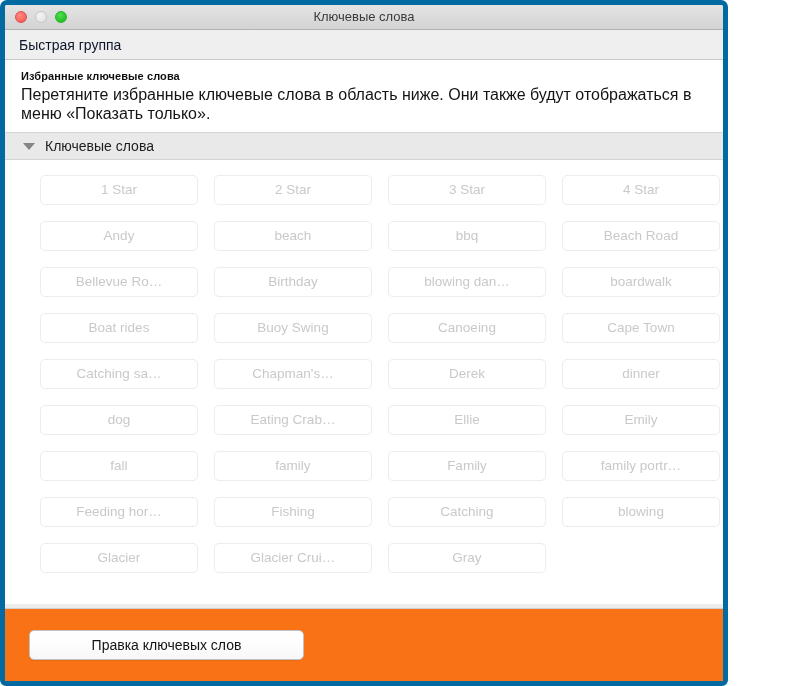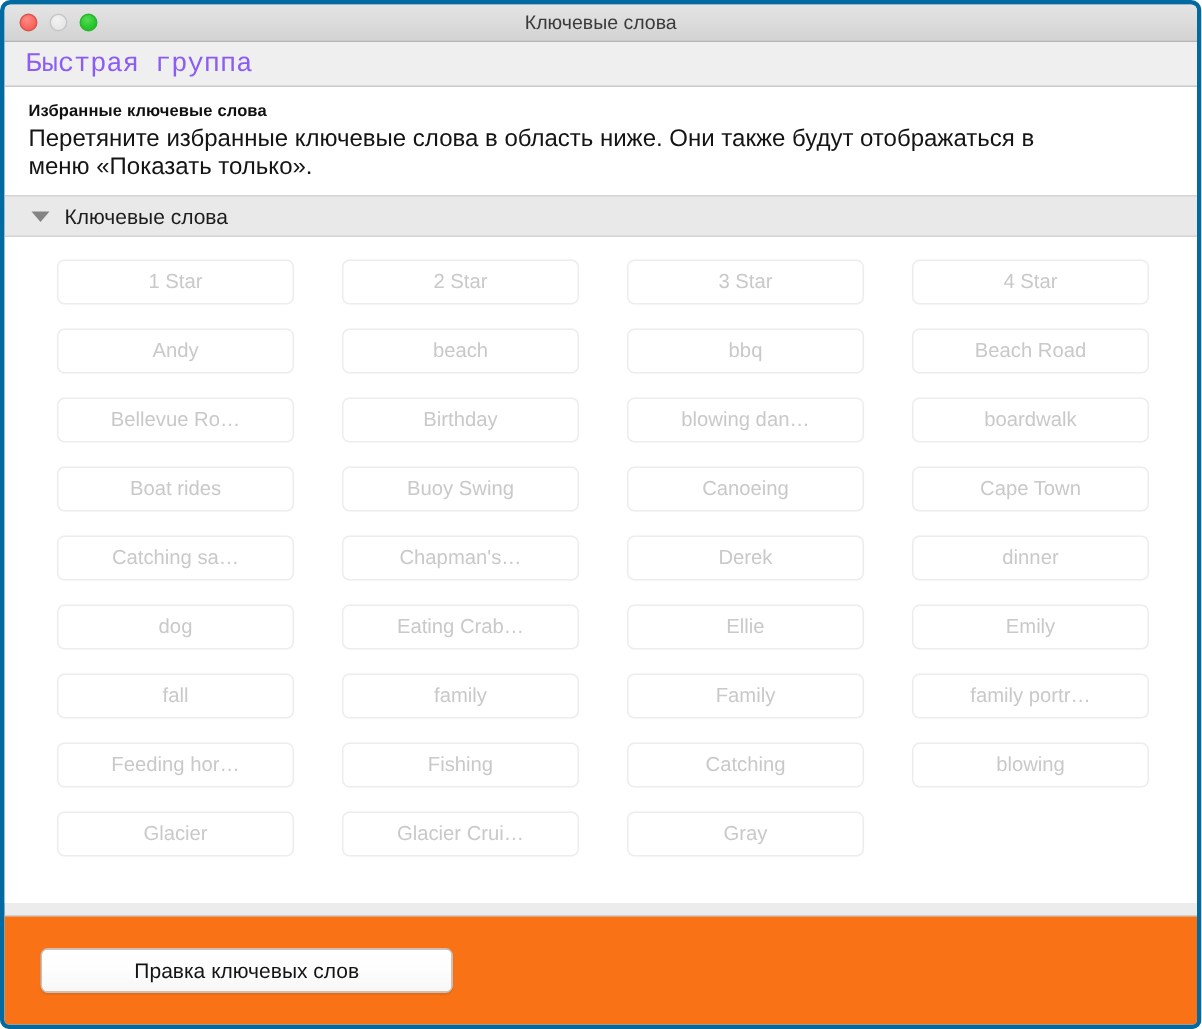--- a/index.html
+++ b/index.html
@@ -10,25 +10,25 @@
   body {
     width: 801px;
     height: 686px;
     font-family: "Liberation Sans", sans-serif;
     -webkit-font-smoothing: antialiased;
   }
 
   
   .window {
     position: relative;
-    width: 801px;
+    width: 728px;
     height: 686px;
     box-sizing: border-box;
     background: #ececec;
-    border: 3px solid #0369a1;
+    border: 5px solid #0369a1;
     border-radius: 7px 7px 6px 6px;
     overflow: hidden;
   }
 
   
   .titlebar {
     position: relative;
     height: 24px;
     background: linear-gradient(to bottom, #e4e4e4 0%, #d3d3d3 100%);
     border-bottom: 1px solid #b4b4b4;
@@ -76,23 +76,22 @@
   .toolbar {
     height: 30px;
     background: #efefef;
     border-bottom: 1px solid #c9c9c9;
     display: flex;
     align-items: center;
     padding-left: 14px;
     box-sizing: border-box;
   }
   .toolbar-label {
-    font-size: 18px;
-    color: #8b5cf6;
-    font-family: Liberation Mono, monospace;
+    font-size: 14px;
+    color: #0f172a;
   }
 
   
   .intro {
     background: #ffffff;
     padding: 10px 16px 9px 16px;
     box-sizing: border-box;
   }
   .intro-title {
     font-size: 11px;
@@ -141,20 +140,21 @@
     padding: 15px 0 0 0;
     overflow: hidden;
   }
   .kw-grid {
     display: grid;
     grid-template-columns: repeat(4, 158px);
     column-gap: 32px;
     row-gap: 16px;
     padding-left: 35px;
     box-sizing: border-box;
+    gap: 16px;
   }
   .kw-btn {
     height: 30px;
     box-sizing: border-box;
     background: #ffffff;
     border: 1px solid #ededed;
     border-radius: 5px;
     color: #c9c9c9;
     font-size: 13.5px;
     line-height: 28px;

